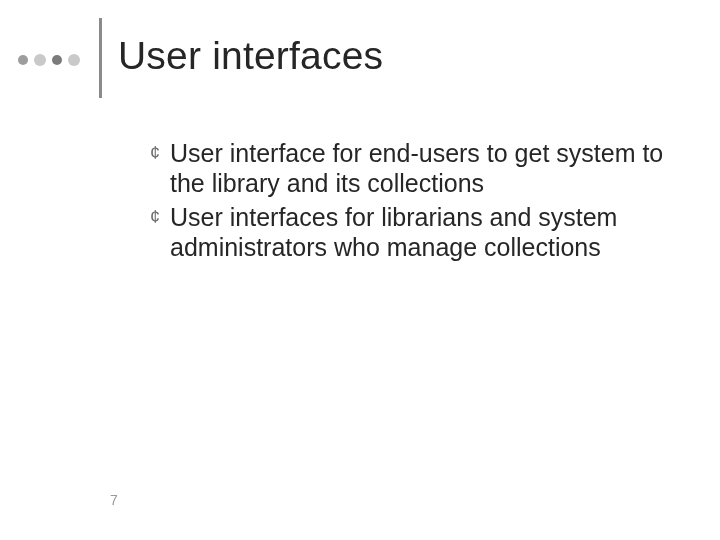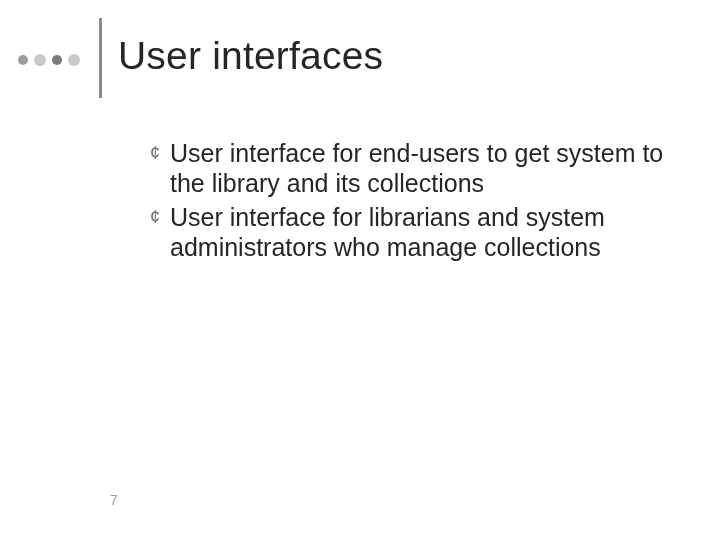--- a/index.html
+++ b/index.html
@@ -100,19 +100,19 @@
 
   <div class="title">User interfaces</div>
 
   <div class="body">
     <div class="bullet-row">
       <div class="bullet-mark">¢</div>
       <div class="bullet-text">User interface for end-users to get system to the library and its collections</div>
     </div>
     <div class="bullet-row">
       <div class="bullet-mark">¢</div>
-      <div class="bullet-text">User interface for librarians and system administrators who manage collections</div>
+      <div class="bullet-text">User interfaces for librarians and system administrators who manage collections</div>
     </div>
   </div>
 
   <div class="pagenum">7</div>
 
 </div>
 
 </body></html>

